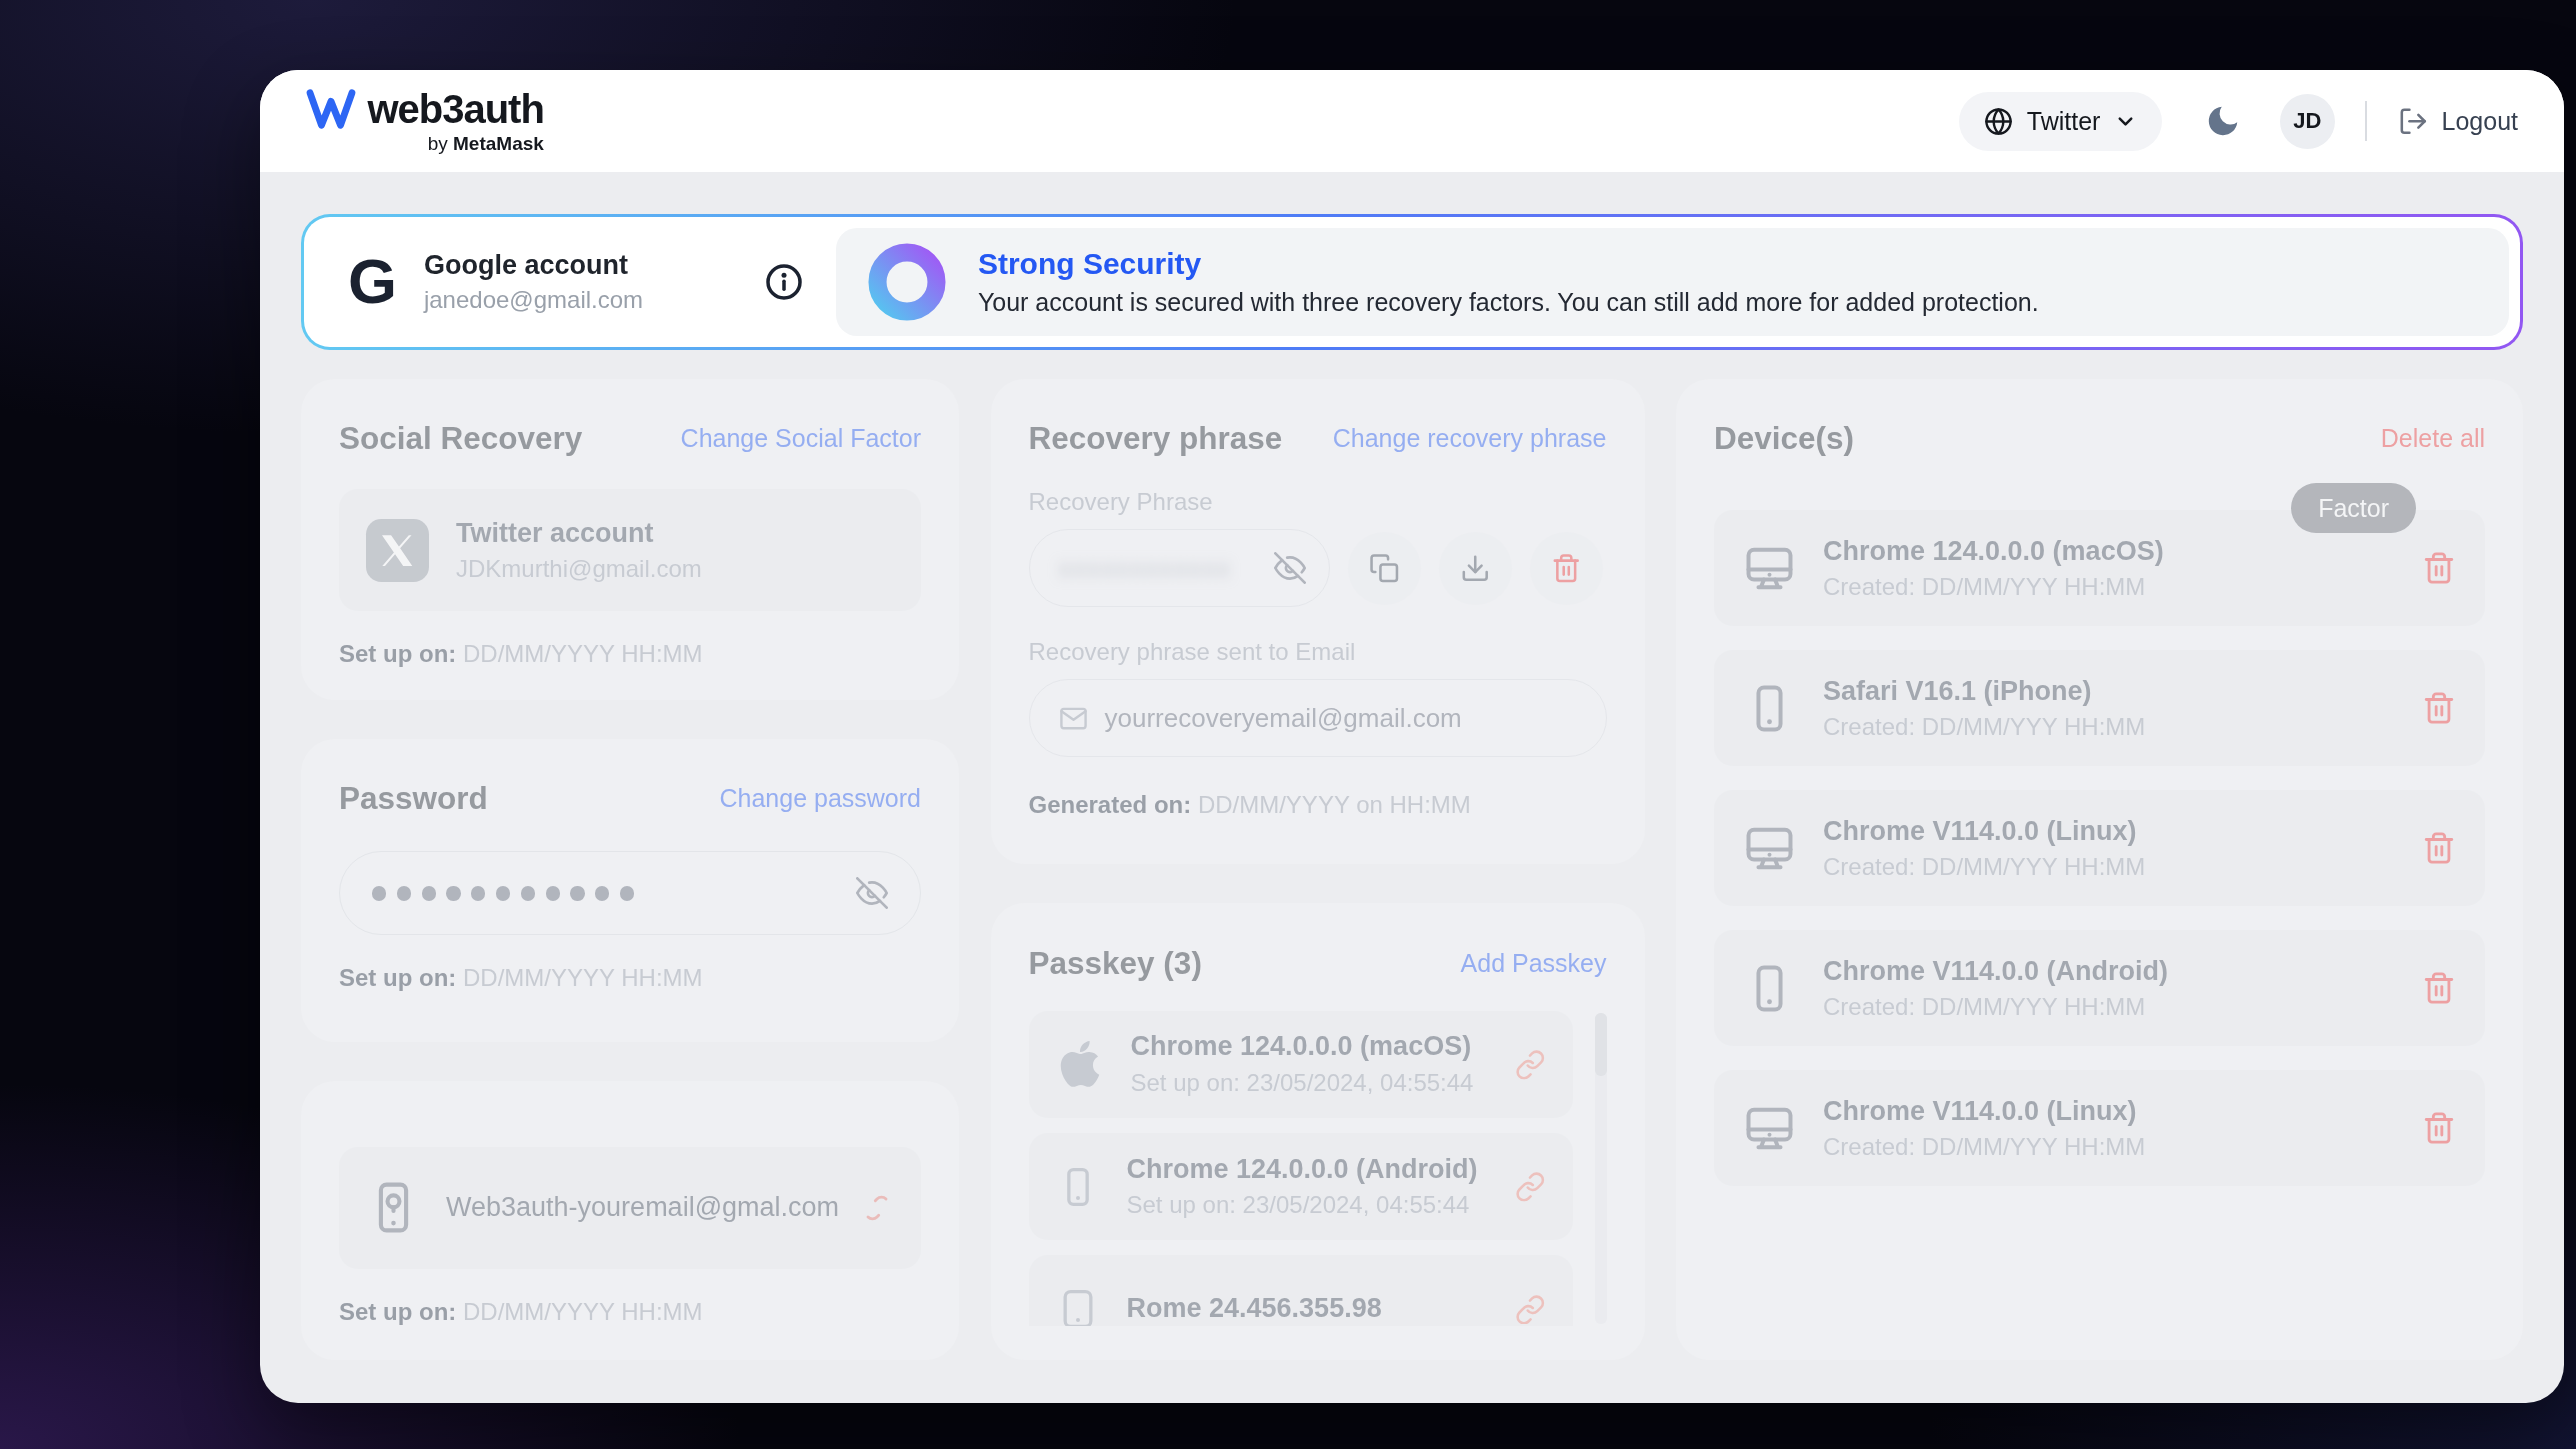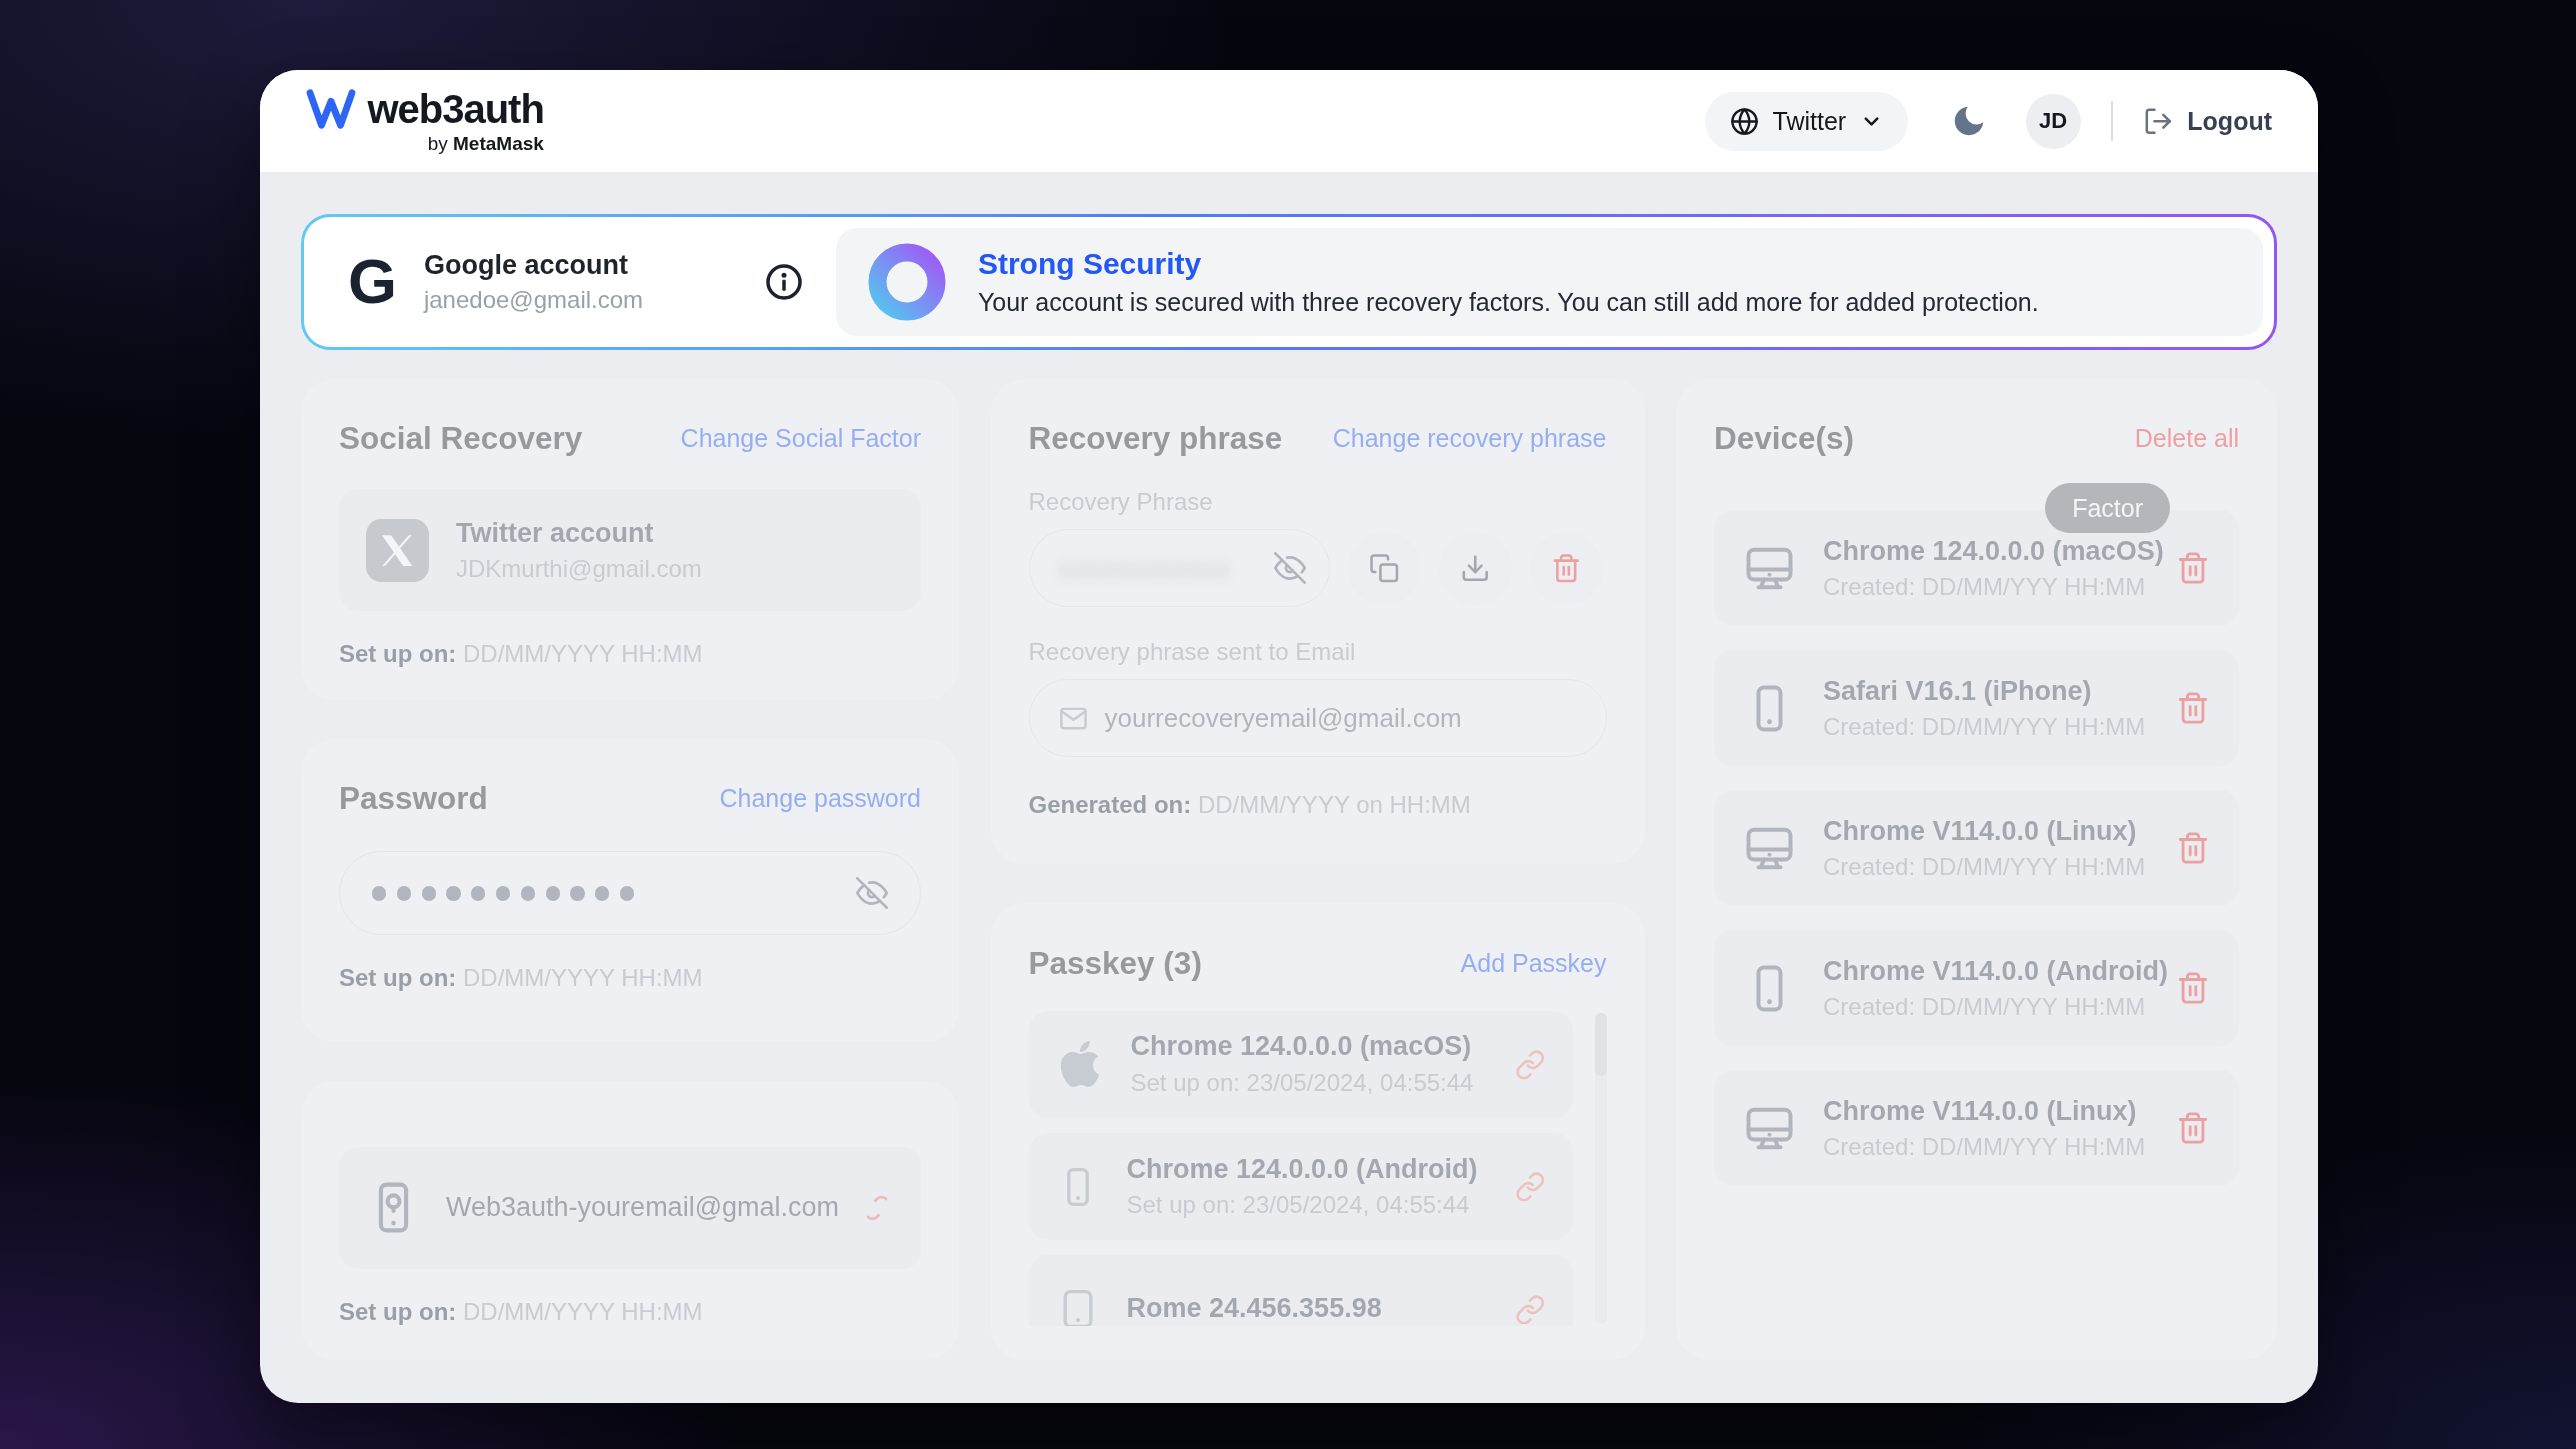--- a/index.html
+++ b/index.html
@@ -8,21 +8,21 @@
     font-family:"Liberation Sans", sans-serif;
     background:
       radial-gradient(60% 50% at 12% 0%, rgba(48,44,95,.55), transparent 60%),
       radial-gradient(48% 42% at 0% 100%, rgba(76,40,130,.5), transparent 60%),
       radial-gradient(42% 36% at 100% 100%, rgba(30,34,86,.5), transparent 60%),
       #06060f;
     overflow:hidden;
     position:relative;
   }
   .window {
-    position:absolute; left:260px; top:70px; width:2058px; height:1333px;
+    position:absolute; left:260px; top:70px; width:2304px; height:1333px;
     background:#ecedf0; border-radius:38px; overflow:hidden;
     box-shadow:0 29px 76px rgba(0,0,0,.45);
   }
   
   .hdr {
     height:102px; background:#ffffff; display:flex; align-items:center;
     padding:0 46px;
   }
   .logo { display:flex; flex-direction:column; }
   .logo-top { display:flex; align-items:center; gap:11.4px; }
@@ -39,21 +39,21 @@
   .lang-label { font-size:25px; color:#15181e; }
   .moon-btn { width:38px; height:38px; color:#64748b; margin-right:38px; cursor:pointer; }
   .avatar {
     width:55px; height:55px; border-radius:50%; background:#eceef2;
     display:flex; align-items:center; justify-content:center;
     font-size:22px; font-weight:700; color:#15181e; margin-right:30.5px; cursor:pointer;
   }
   .hdr-div { width:1.9px; height:40px; background:#d9dce1; margin-right:30.5px; }
   .logout { display:flex; align-items:center; gap:13.4px; cursor:pointer; }
   .logout .ic { width:30.5px; height:30.5px; color:#6b7280; }
-  .logout-label { font-size:25px; color:#374151;font-weight:bold; }
+  .logout-label { font-size:25px; color:#374151; }
   
   .body { padding:42px 41px 0 41px; }
   
   .banner-wrap {
     border-radius:29px; padding:2.9px;
     background:linear-gradient(90deg,#62c9f2 0%,#4e7cf6 45%,#9257f2 100%);
     margin-bottom:29px;
   }
   .banner {
     background:#ffffff; border-radius:26px; height:130px; display:flex; align-items:stretch;

